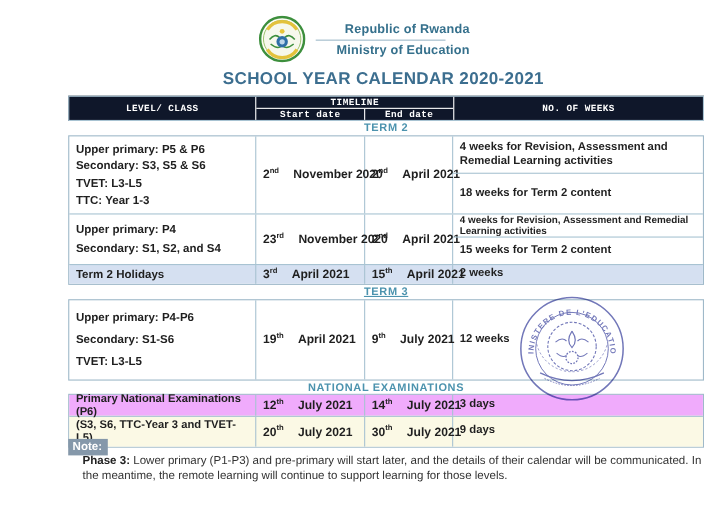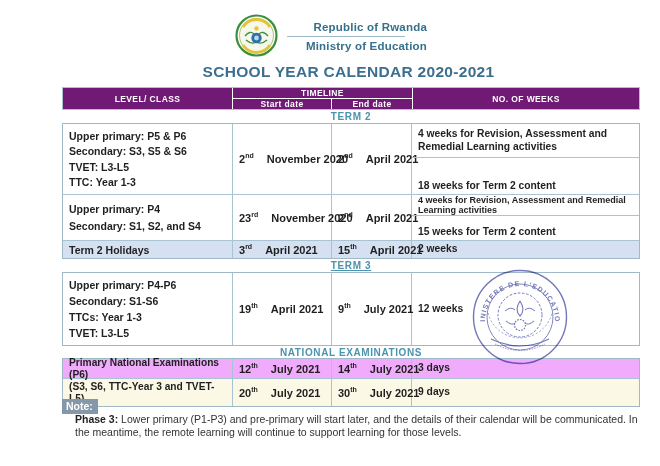--- a/index.html
+++ b/index.html
@@ -16,21 +16,21 @@
   .gov-logo { position:absolute; left:235px; top:14px; width:43px; height:43px; }
   .gov-text { position:absolute; left:287px; top:21px; width:140px;text-align:right; }
   .gov-line1 { font-size:11.5px; font-weight:bold; color:#35708c; letter-spacing:.2px; }
   .gov-divider { height:1px; background:#9fb9c9; margin:3px 0 3px 0; width:118px; }
   .gov-line2 { font-size:11.5px; font-weight:bold; color:#35708c; letter-spacing:.2px; }
   .doc-title { position:absolute; left:0; top:63px; width:660px; text-align:center;
     font-size:15.5px; font-weight:bold; color:#3c6e8f; letter-spacing:.3px;padding-left:37px; }
 
   
   .cal-table { position:absolute; left:62px; top:87px; width:578px; }
-  .thead { display:flex; width:578px; height:23px; background:#701a75; border:1px solid #a8c3d2; }
+  .thead { display:flex; width:578px; height:23px; background:#0f172a; border:1px solid #a8c3d2;font-family:Liberation Mono, monospace; }
   .th { color:#fff; font-size:8.5px; font-weight:bold; letter-spacing:.4px;
         display:flex; align-items:center; justify-content:center; }
   .th-level { width:170px; border-right:1px solid #fff; }
   .th-timeline-wrap { width:180px; display:flex; flex-direction:column; border-right:1px solid #fff; }
   .th-timeline { height:11px; border-bottom:1px solid #fff; }
   .th-dates { display:flex; flex:1; }
   .th-start { width:99px; border-right:1px solid #fff; }
   .th-end { flex:1; }
   .th-weeks { flex:1; }
 
@@ -46,21 +46,21 @@
   .cell { padding:2px 6px; }
   .c-level { width:170px; border-right:1px solid #a8c3d2; display:flex; flex-direction:column; justify-content:space-evenly; }
   .c-start { width:99px; border-right:1px solid #a8c3d2; display:flex; align-items:center; }
   .c-end { width:80px; border-right:1px solid #a8c3d2; display:flex; align-items:center; }
   .c-weeks { flex:1; display:flex; flex-direction:column; }
   .lvl { font-size:10.5px; font-weight:600; }
   .date { font-size:11px; font-weight:600; white-space:nowrap; }
   sup { font-size:7px; vertical-align:super; line-height:0; }
   .rest { margin-left:13px; }
   .wk-split-top { border-bottom:1px solid #a8c3d2; display:flex; align-items:center; padding:2px 6px; }
-  .wk-split-bottom { flex:1; display:flex; align-items:flex-end; padding:2px 6px; }
+  .wk-split-bottom { flex:1; display:flex; align-items:center; padding:2px 6px; }
   .wk-text { font-size:10.3px; font-weight:600; line-height:12.5px; }
   .wk-text-sm { font-size:9px; font-weight:600; line-height:10.5px; }
   .wk-single { flex:1; display:flex; align-items:center; padding:2px 6px; }
 
   .row-term2-1 { height:70px; }
   .row-term2-1 .wk-split-top { height:34px; }
   .row-term2-2 { height:46px; }
   .row-term2-2 .wk-split-top { height:21px; }
   .row-holiday { height:18px; background:#d5e0f1; }
   .row-holiday .lvl, .row-holiday .date, .row-holiday .wk-text { font-weight:bold; }
@@ -180,21 +180,20 @@
         </div>
       </div>
     </div>
 
     <div class="banner banner-t3">TERM 3</div>
     <div class="section-box">
       <div class="trow row-term3">
         <div class="cell c-level">
           <div class="lvl">Upper primary: P4-P6</div>
           <div class="lvl">Secondary: S1-S6</div>
-          <div class="lvl">TTCs: Year 1-3</div>
           <div class="lvl">TVET: L3-L5</div>
         </div>
         <div class="cell c-start">
           <span class="date"><span>19</span><sup>th</sup><span class="rest">April 2021</span></span>
         </div>
         <div class="cell c-end">
           <span class="date"><span>9</span><sup>th</sup><span class="rest">July 2021</span></span>
         </div>
         <div class="c-weeks">
           <div class="wk-single">

